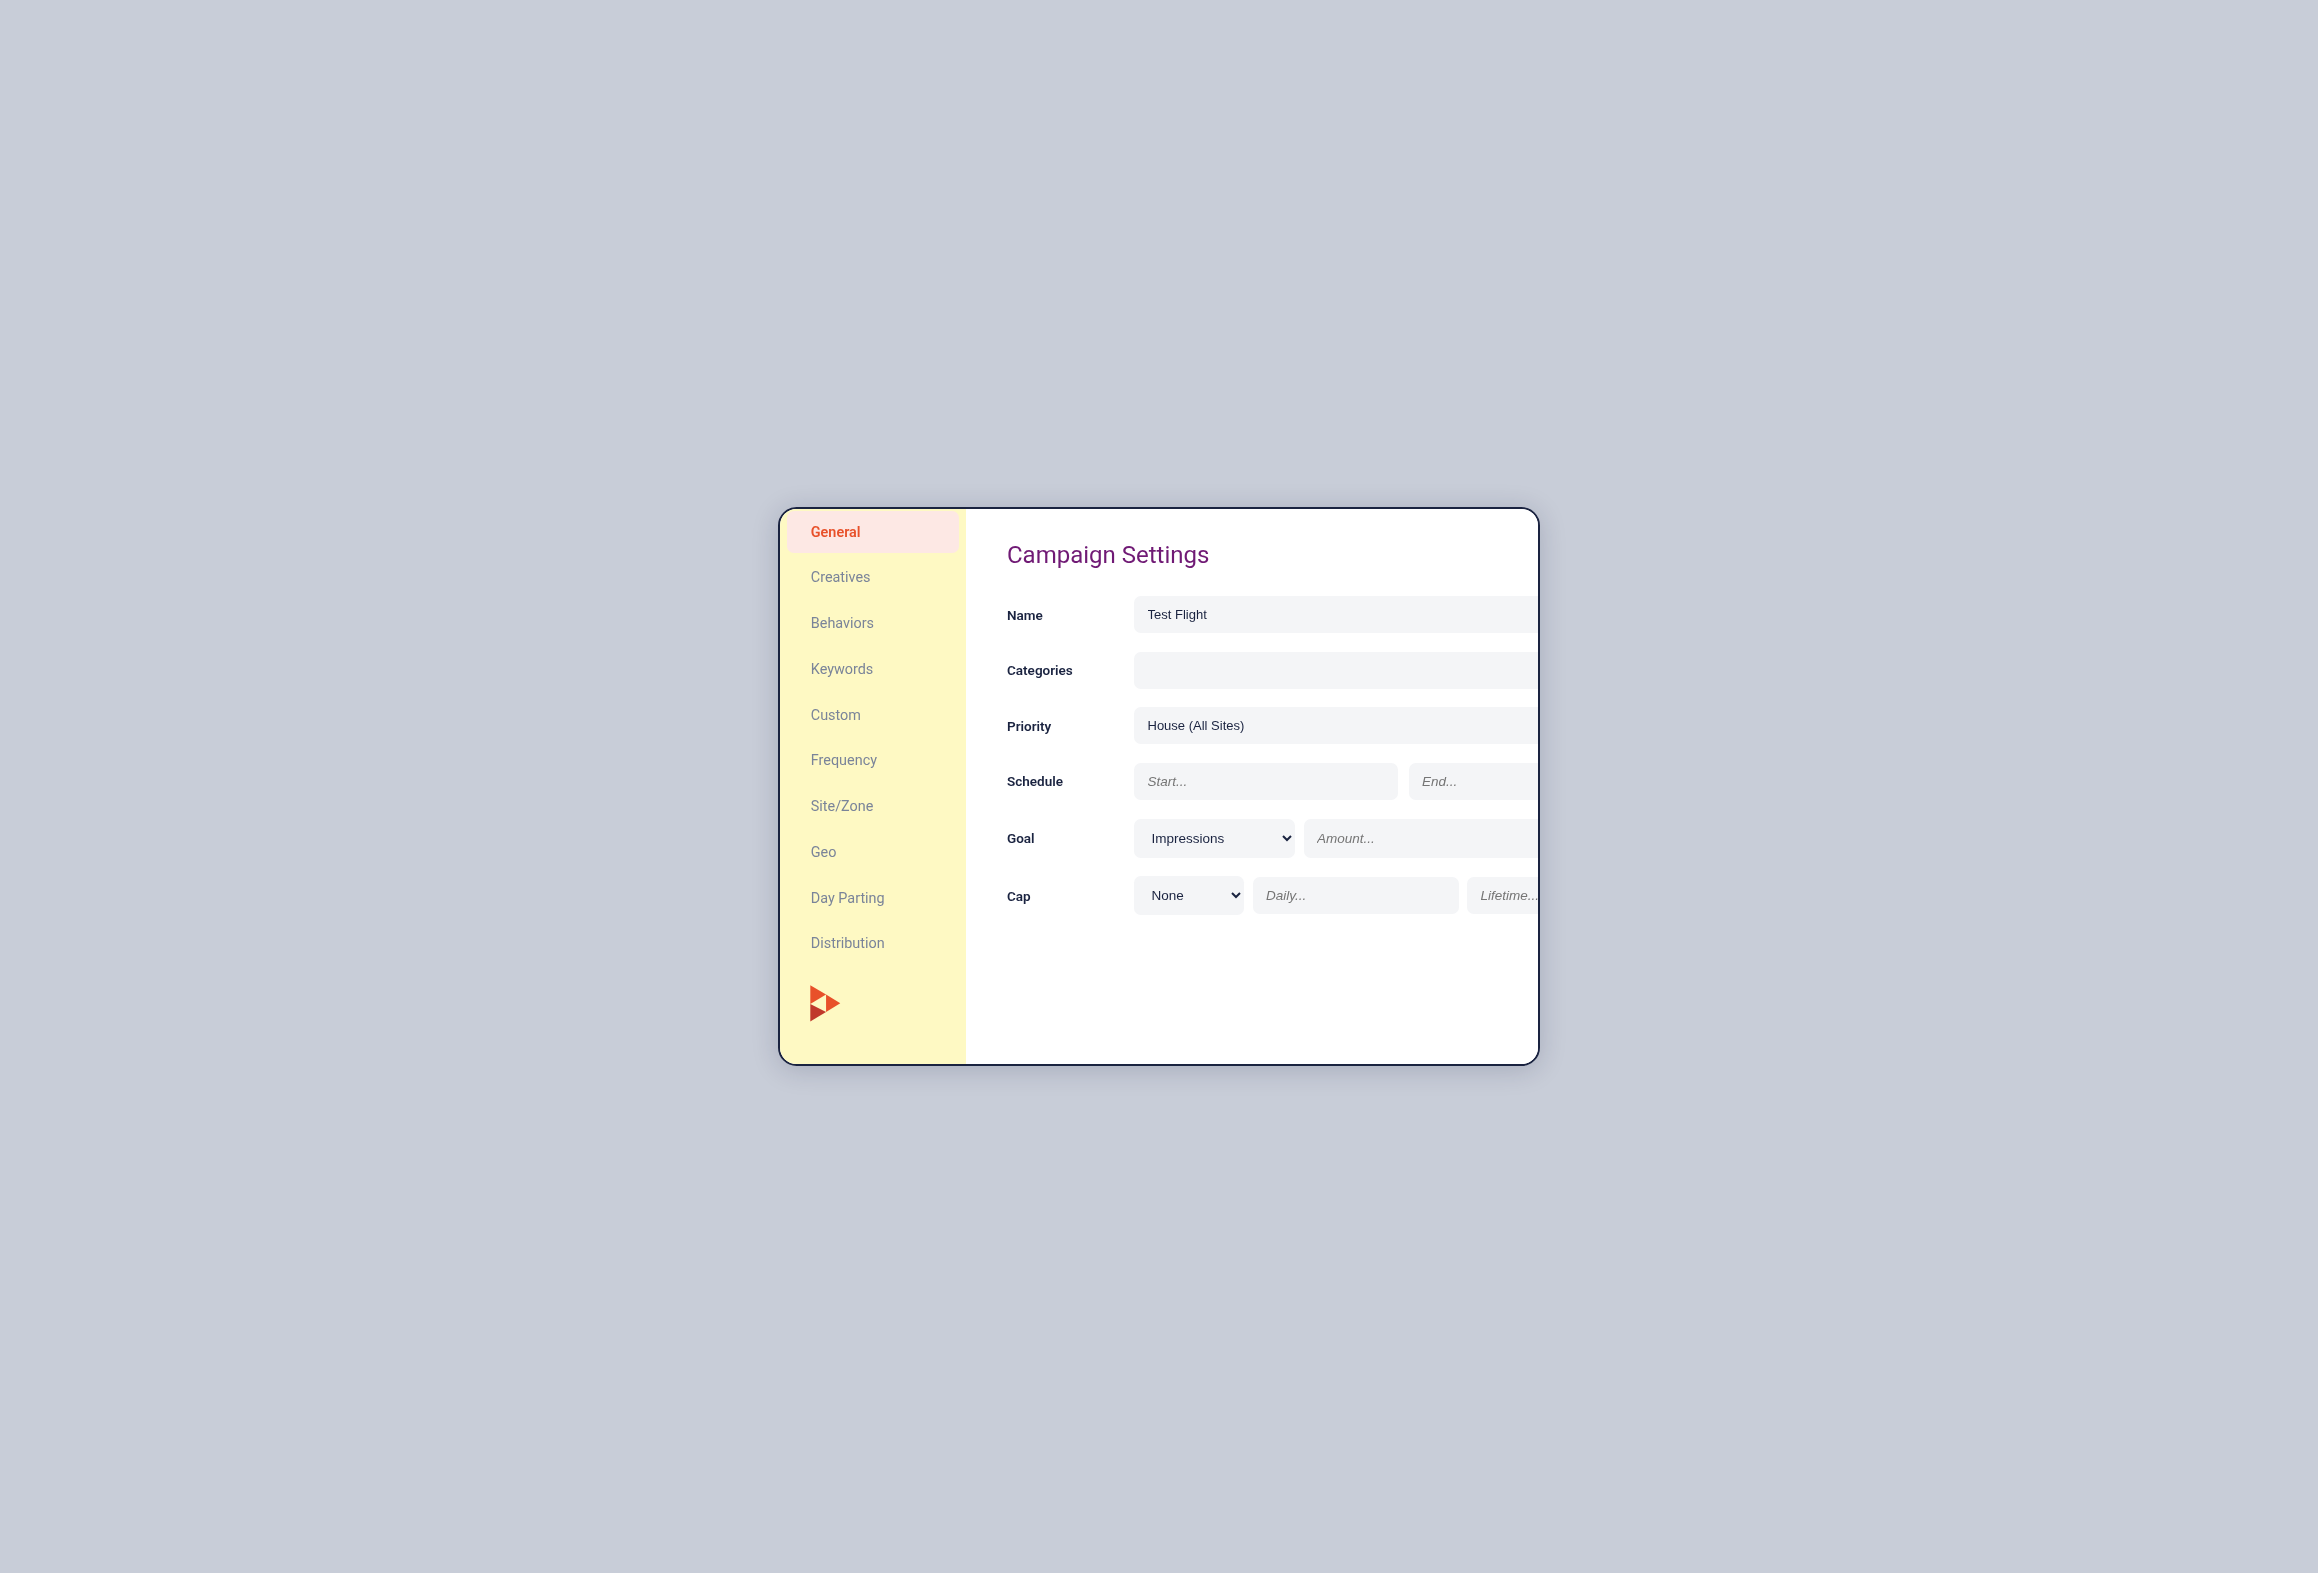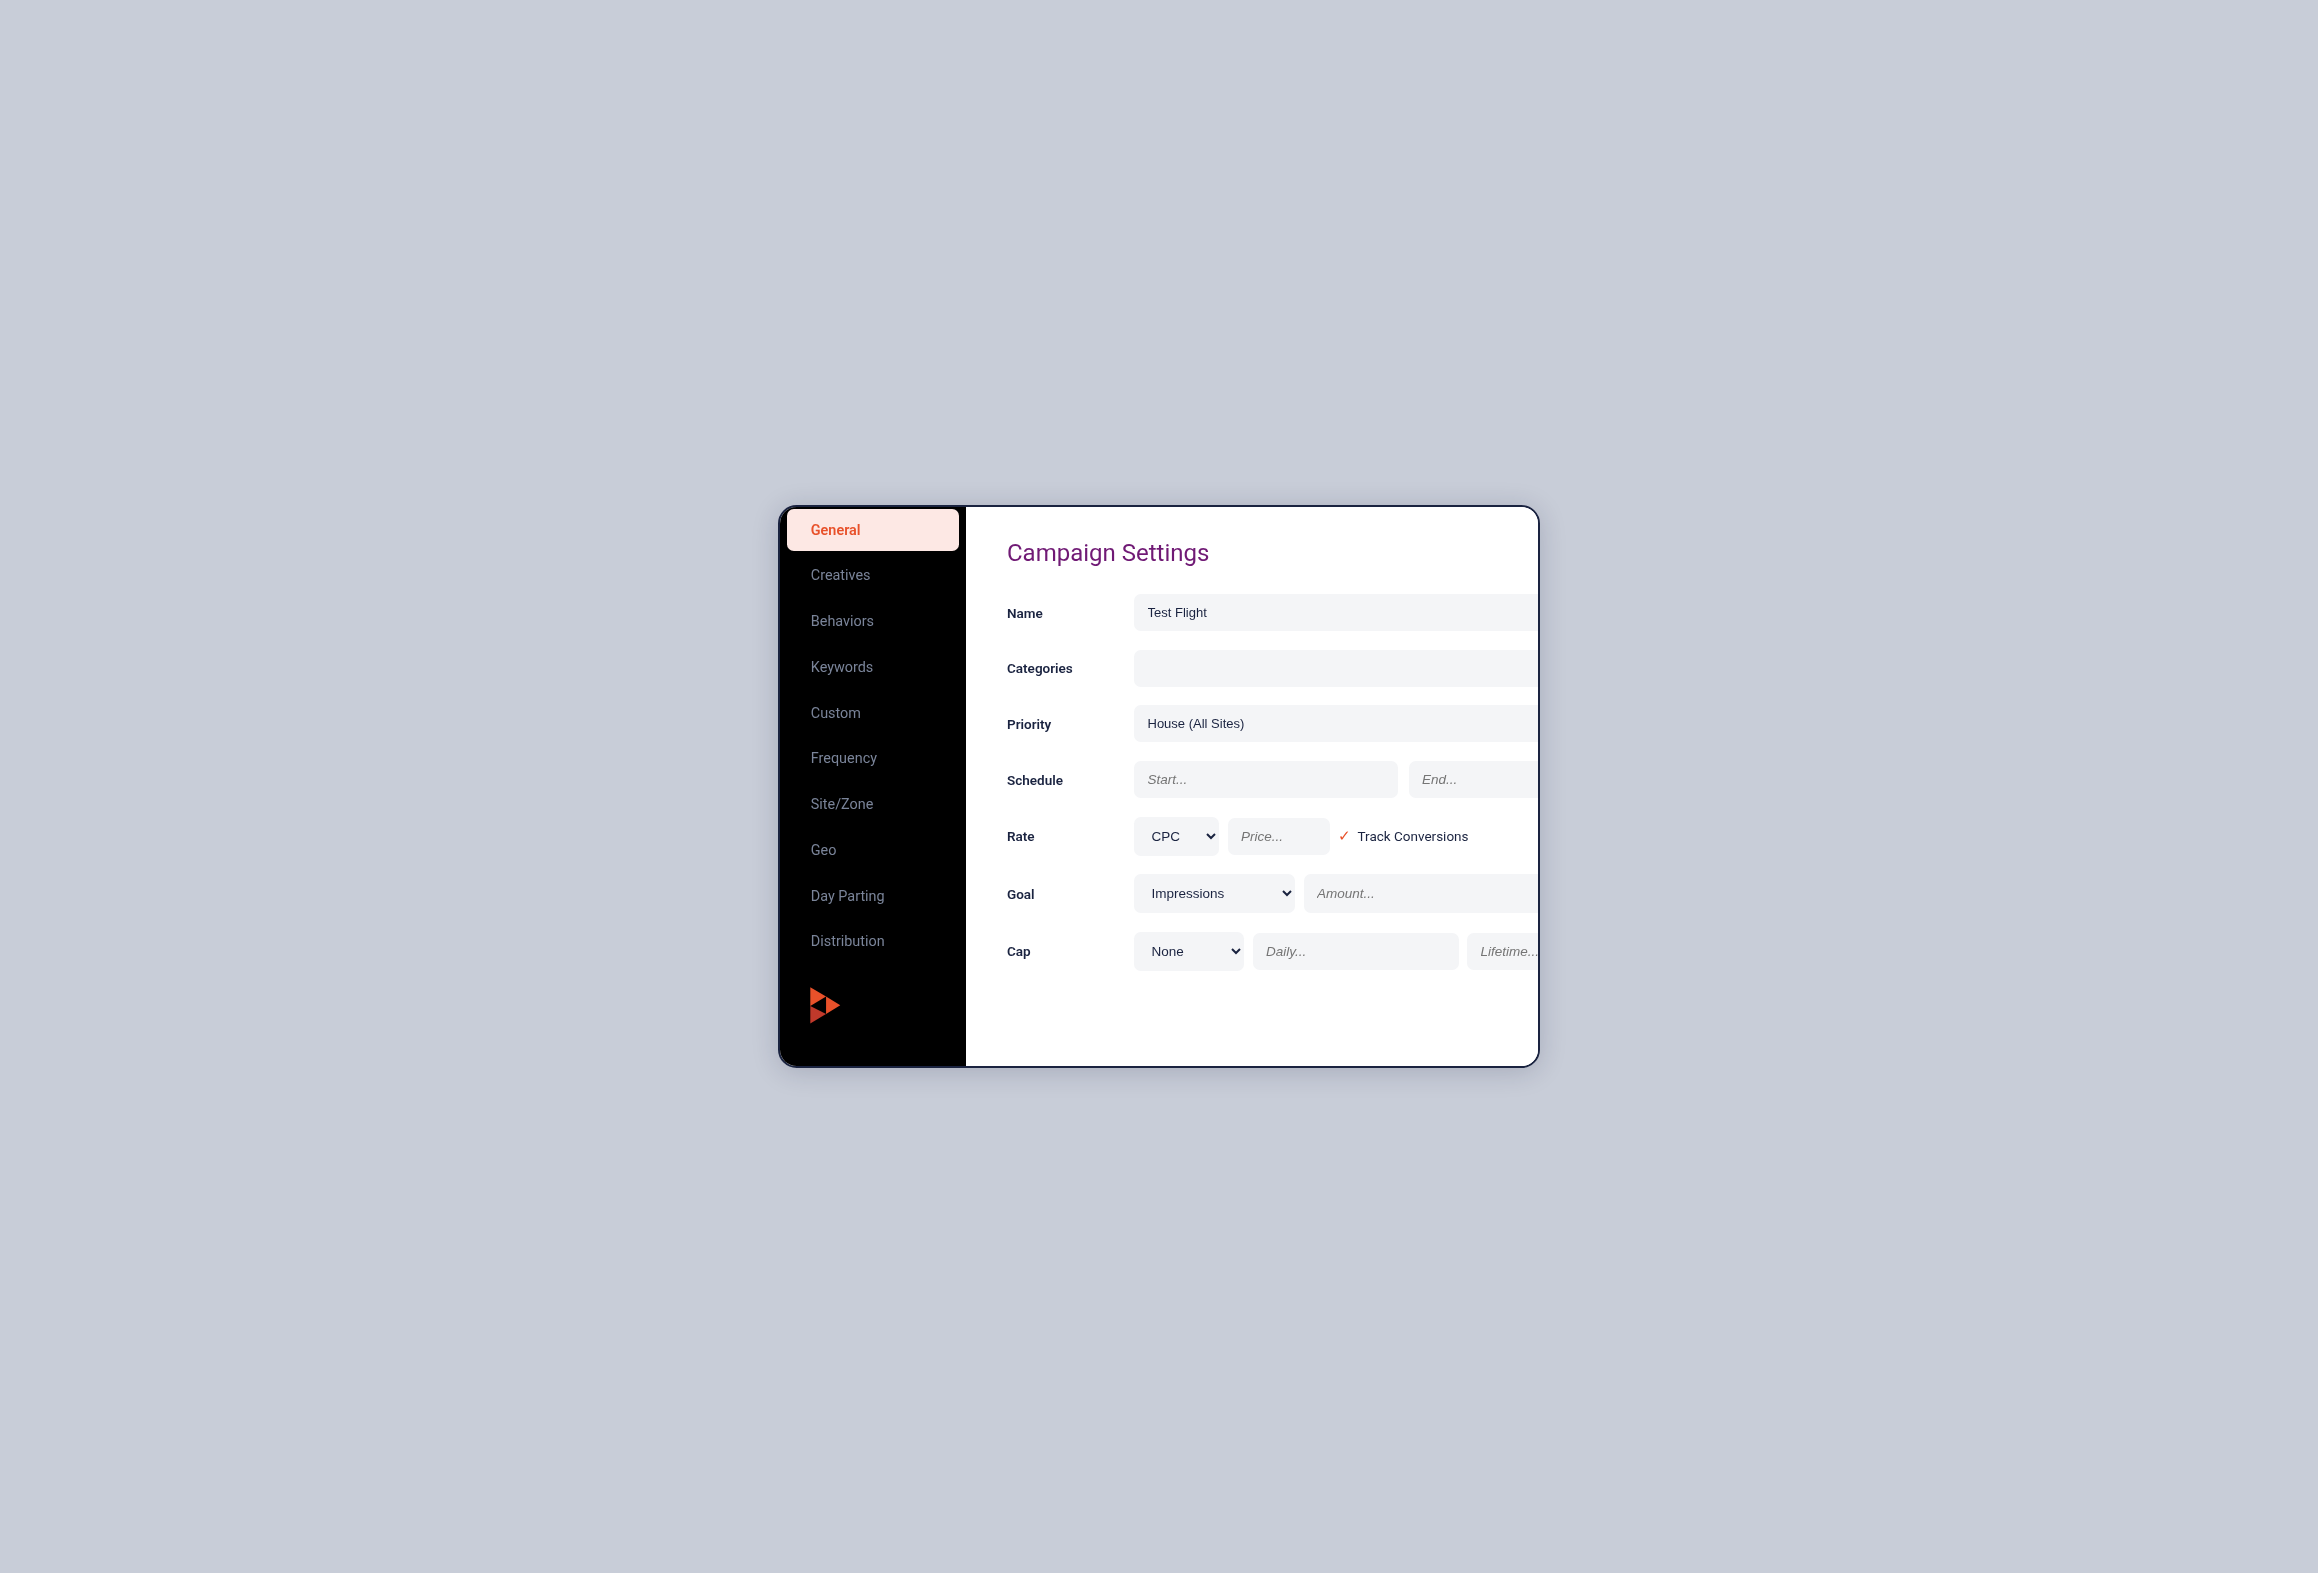--- a/index.html
+++ b/index.html
@@ -16,21 +16,21 @@
       border-radius: 18.6px;
       box-shadow: 0 3.4px 27px rgba(20,30,60,0.18);
       display: flex;
       width: 762px;
       min-height: 525px;
       overflow: hidden;
       border: 2.1px solid #1a2340;
     }
     .sidebar {
       width: 186px;
-      background: #000000;
+      background: #fef9c3;
       flex-shrink: 0;
       padding: 0 0 38px 0;
       display: flex;
       flex-direction: column;
     }
     .sidebar-item {
       padding: 12.7px 24px;
       font-size: 14.4px;
       color: #7a8499;
       cursor: pointer;
@@ -288,35 +288,20 @@
     </div>
 
     <div class="form-row">
       <label class="form-label">Schedule</label>
       <div class="schedule-group">
         <input class="schedule-input" type="text" placeholder="Start..." style="">
         <input class="schedule-input" type="text" placeholder="End..." style="">
       </div>
     </div>
 
-    <div class="form-row">
-      <label class="form-label">Rate</label>
-      <div class="rate-group">
-        <select class="rate-select">
-          <option>CPC</option>
-          <option>CPM</option>
-          <option>CPA</option>
-        </select>
-        <input class="rate-price" type="text" placeholder="Price..." style="">
-        <div class="track-conversions">
-          <span class="check-icon">✓</span>
-          <span>Track Conversions</span>
-        </div>
-      </div>
-    </div>
 
     <div class="form-row">
       <label class="form-label">Goal</label>
       <div class="goal-group">
         <select class="goal-select">
           <option>Impressions</option>
           <option>Clicks</option>
           <option>Conversions</option>
         </select>
         <input class="goal-amount" type="text" placeholder="Amount..." style="">

